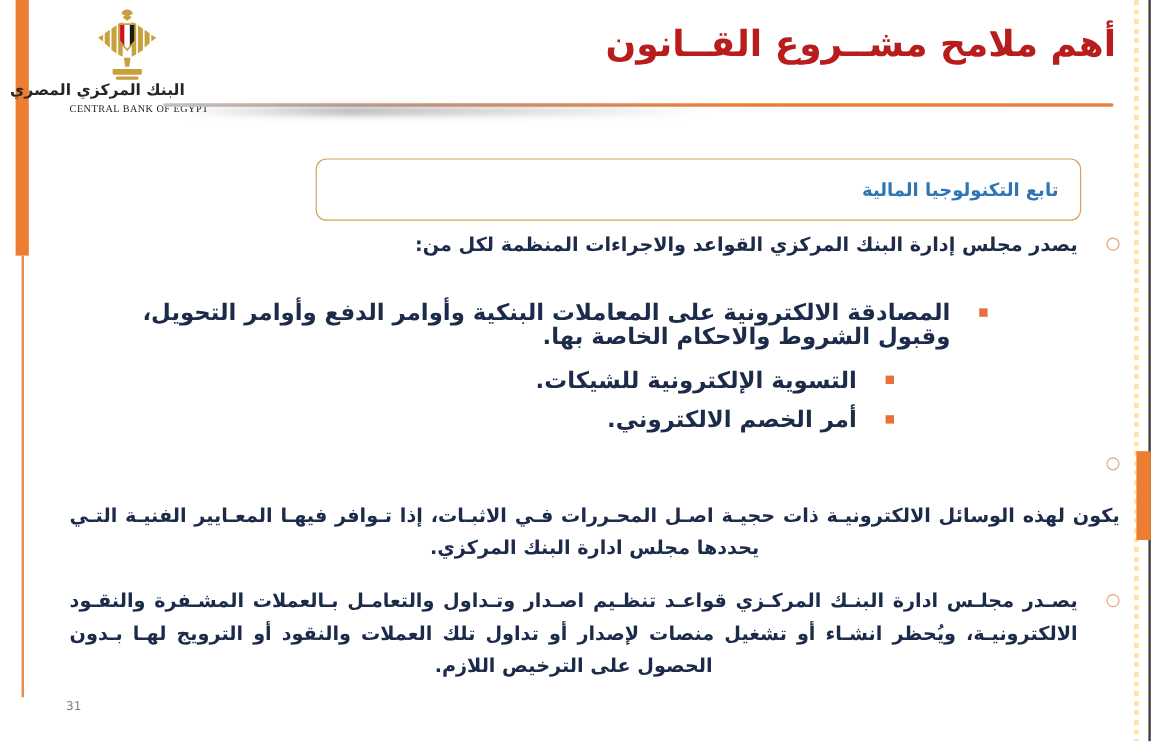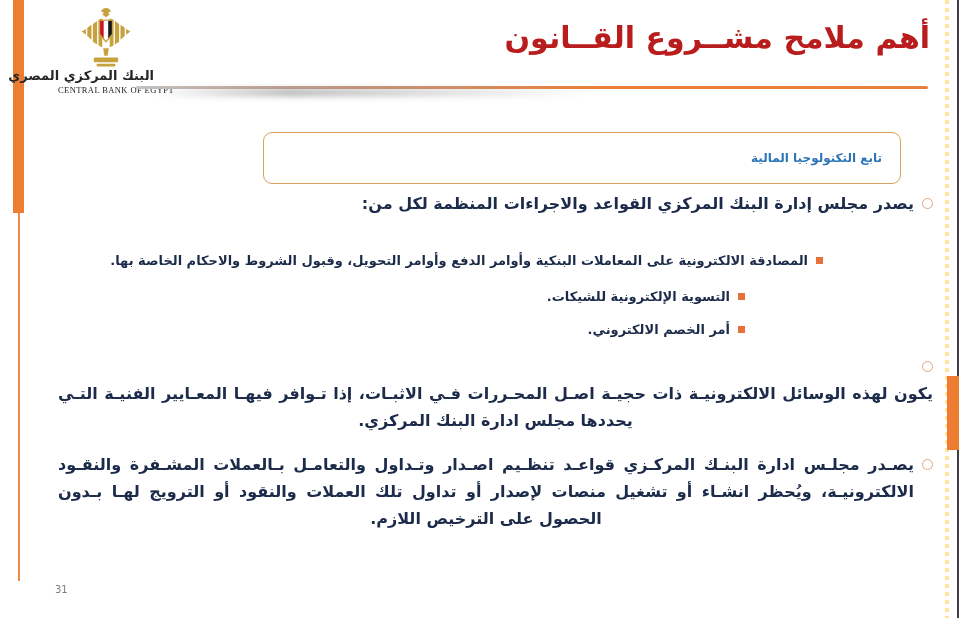--- a/index.html
+++ b/index.html
@@ -46,32 +46,32 @@
     filter:blur(3px);
   }
   
   .subtitle-box{
     position:absolute;top:132px;left:263px;width:636px;height:50px;
     border:1.5px solid #D9A15E;border-radius:9px;background:#fff;
     display:flex;align-items:center;justify-content:flex-start;
     direction:rtl;
   }
   .subtitle-label{
-    padding-right:18px;color:#2E75B6;font-weight:bold;font-size:12px;white-space:nowrap;
+    padding-right:18px;color:#2E75B6;font-weight:bold;font-size:15px;white-space:nowrap;
   }
   
   .content{
     position:absolute;top:190px;left:58px;right:28px;
     direction:rtl;color:#1C2B4A;font-weight:bold;
   }
-  .item{display:flex;align-items:flex-start;gap:8px;}
+  .item{display:flex;align-items:flex-start;gap:24px;}
   .item-text{flex:1;}
   .lvl1 .item-text{font-size:16px;line-height:27px;}
   .lvl1.justified .item-text{text-align:justify;text-align-last:center;}
-  .lvl2 .item-text,.lvl3 .item-text{font-size:13px;line-height:20px;text-align:right;}
+  .lvl2 .item-text,.lvl3 .item-text{font-size:19px;line-height:20px;text-align:right;}
   .bullet-circle{
     flex:0 0 auto;width:9px;height:9px;margin-top:8px;
     border:1.6px solid #E5A578;border-radius:50%;background:#fff;
   }
   .bullet-square{
     flex:0 0 auto;width:7px;height:7px;margin-top:6px;background:#E8703A;
   }
   .item-1{margin-bottom:34px;}
   .item-2{margin-right:110px;margin-bottom:16px;}
   .item-3,.item-4{margin-right:188px;margin-bottom:13px;}

